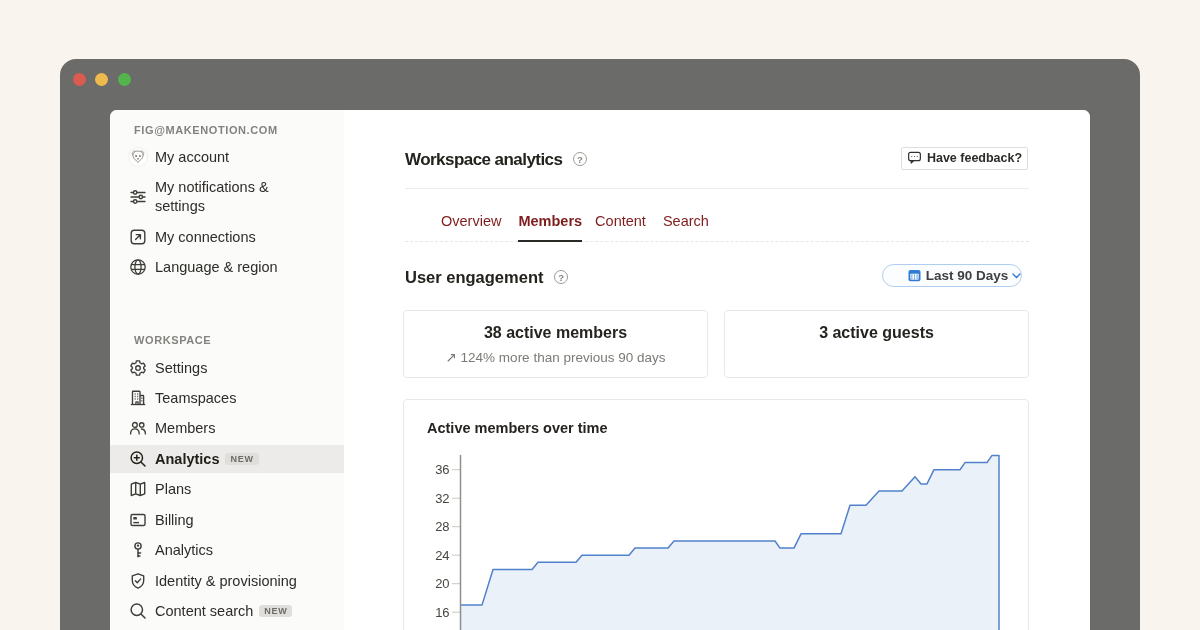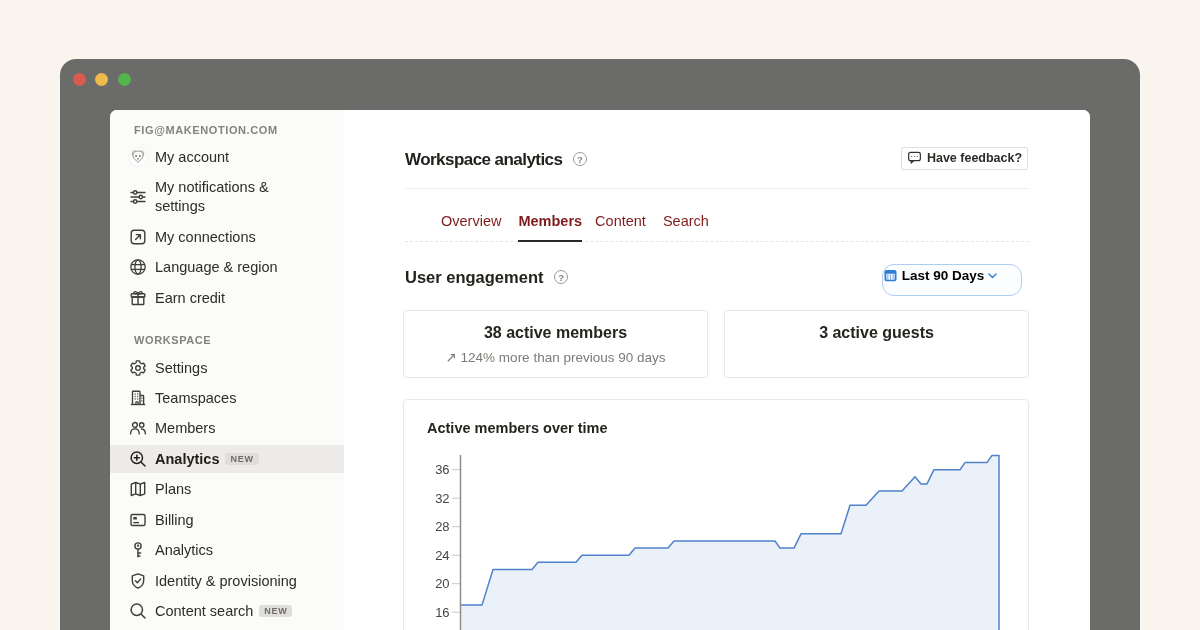--- a/index.html
+++ b/index.html
@@ -38,23 +38,23 @@
               border:1px solid #DFDEDC; border-radius:2px; background:#fff;
               font-size:12.5px; font-weight:bold; color:#2E2C28; line-height:21px;
               text-align:center; }
   .feedback svg { vertical-align:-3px; margin-right:5px; }
   .divider { position:absolute; left:61px; width:624px; height:1px; background:#EDECE9; }
   .tabs { position:absolute; left:69px; top:103px; font-size:14.5px; color:#7f1d1d; z-index:2;margin-left:28px; }
   .tab { display:inline-block; margin-right:17px; padding-bottom:10.5px; }
   .tab.sel { font-weight:bold; border-bottom:2px solid #2A2925; margin-right:13px; }
   .h2 { position:absolute; left:61px; top:157px; font-size:16.5px; font-weight:bold;
         color:#24221D; line-height:20px; }
-  .pill { position:absolute; left:538px; top:154px; width:140px; height:32px;
+  .pill { position:absolute; left:538px; top:154px; width:140px; height:23px;
           border:1px solid #AECDF0; border-radius:12px; background:#FBFDFF;
-          color:#000000; font-size:13.5px; font-weight:bold; line-height:21px; text-align:left; }
+          color:#404040; font-size:13.5px; font-weight:bold; line-height:21px; text-align:right; }
   .pill svg { vertical-align:-3px; }
   .card { position:absolute; border:1px solid #E9E8E6; border-radius:4px; background:#fff; }
   .c1 { left:59px; top:200px; width:305px; height:68px; }
   .c2 { left:380px; top:200px; width:305px; height:68px; }
   .cardbig { left:59px; top:289px; width:626px; height:260px; }
   .stat-t { position:absolute; width:100%; text-align:center; top:13px; font-size:16px;
             font-weight:bold; color:#26241F; }
   .stat-s { position:absolute; width:100%; text-align:center; top:38px; font-size:13.5px;
             color:#7B7A75; }
   .chart-t { position:absolute; left:23px; top:20px; font-size:14.5px; font-weight:bold; color:#26241F; }
@@ -108,32 +108,20 @@
           <span class="tx">Language &amp; region</span>
         </div>
       <div class="row" style="top:112.7px;">
           <span class="ic">
         <svg width="20" height="20" viewBox="0 0 20 20" fill="none" stroke="#3F3D38" stroke-width="1.4" stroke-linecap="round" stroke-linejoin="round">
               <rect x="3.2" y="3.2" width="13.6" height="13.6" rx="3"></rect>
               <path d="M7.6,12.4 L12.2,7.8 M8.3,7.6 h4.1 v4.1"></path>
             </svg>
       </span>
           <span class="tx">My connections</span>
-        </div>
-      <div class="row" style="top:173.7px;">
-          <span class="ic">
-        <svg width="20" height="20" viewBox="0 0 20 20" fill="none" stroke="#3F3D38" stroke-width="1.4" stroke-linejoin="round">
-              <rect x="4.2" y="9" width="11.6" height="7.5" rx="0.8"></rect>
-              <rect x="3.2" y="5.8" width="13.6" height="3.2" rx="0.8"></rect>
-              <line x1="10" y1="5.8" x2="10" y2="16.5"></line>
-              <path d="M10,5.6 C8.8,3 5.6,3.2 5.9,4.9 C6.1,6.2 8.3,5.8 10,5.6 Z"></path>
-              <path d="M10,5.6 C11.2,3 14.4,3.2 14.1,4.9 C13.9,6.2 11.7,5.8 10,5.6 Z"></path>
-            </svg>
-      </span>
-          <span class="tx">Earn credit</span>
         </div>
       <div class="sb-label" style="top:224px;">WORKSPACE</div>
       <div class="row" style="top:243.7px;">
           <span class="ic">
         <svg width="20" height="20" viewBox="0 0 20 20" fill="none" stroke="#3F3D38" stroke-width="1.35" stroke-linejoin="round">
               <path d="M8.4,2.9 h3.2 l0.45,2 a5.6,5.6 0 0 1 1.55,0.9 l1.95,-0.65 1.6,2.75 -1.5,1.35 a5.6,5.6 0 0 1 0,1.5 l1.5,1.35 -1.6,2.75 -1.95,-0.65 a5.6,5.6 0 0 1 -1.55,0.9 l-0.45,2 h-3.2 l-0.45,-2 a5.6,5.6 0 0 1 -1.55,-0.9 l-1.95,0.65 -1.6,-2.75 1.5,-1.35 a5.6,5.6 0 0 1 0,-1.5 l-1.5,-1.35 1.6,-2.75 1.95,0.65 a5.6,5.6 0 0 1 1.55,-0.9 z"></path>
               <circle cx="10" cy="10" r="2.3"></circle>
             </svg>
       </span>
           <span class="tx">Settings</span>

